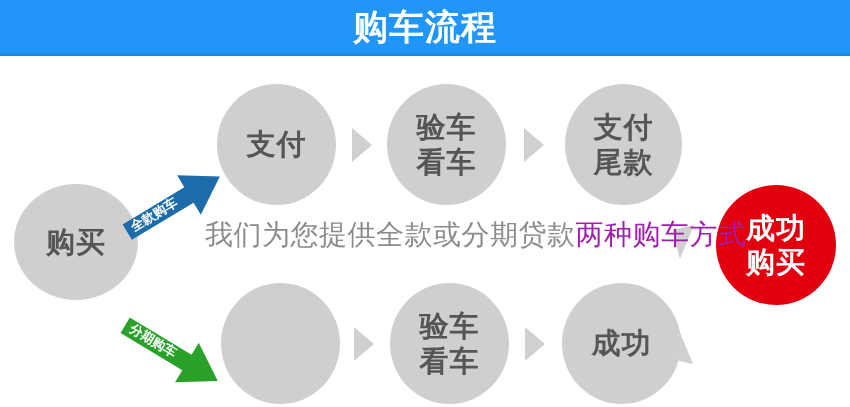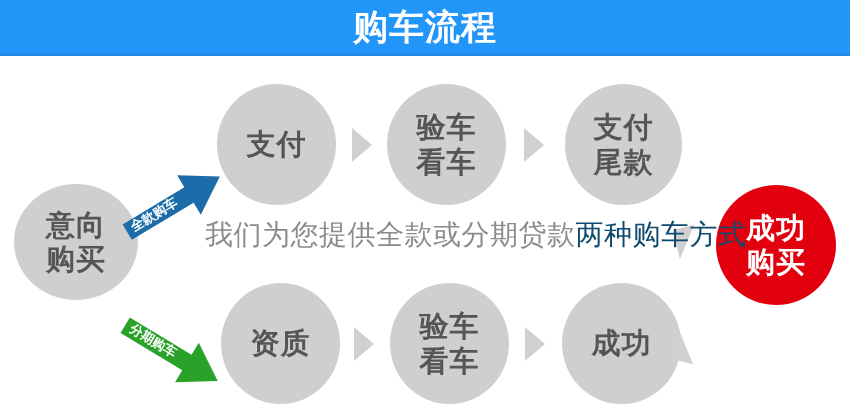--- a/index.html
+++ b/index.html
@@ -164,37 +164,36 @@
     top: 160px;
     width: 480px;
     height: 40px;
     line-height: 40px;
     font-size: 28px;
     color: #8b8b8b;
     white-space: nowrap;
     letter-spacing: 0.5px;
   }
   #center-caption .accent {
-    color: #0c4a6e;
+    color: #a21caf;
   }
 </style>
 </head>
 <body>
 
 <div id="page">
 
   <div id="header-banner">
     <div id="header-title">购车流程</div>
     <div id="header-underline"></div>
   </div>
 
   <div id="flow-canvas">
 
     <div class="node" id="node-intent">
-      <span class="node-line">意向</span>
       <span class="node-line">购买</span>
     </div>
 
     <div class="branch-arrow" id="arrow-full-payment">
       <svg width="110" height="46" viewBox="0 0 110 46" aria-hidden="true">
         <path d="M0 14 L72 14 L72 0 L108 23 L72 46 L72 32 L0 32 Z" fill="#1b6ca8"></path>
       </svg>
       <span class="branch-label">全款购车</span>
     </div>
 
@@ -215,21 +214,20 @@
       <span class="node-line">看车</span>
     </div>
     <div class="tri-right" id="tri-top-2"></div>
 
     <div class="node" id="node-final-payment">
       <span class="node-line">支付</span>
       <span class="node-line">尾款</span>
     </div>
 
     <div class="node" id="node-qualify">
-      <span class="node-line">资质</span>
     </div>
     <div class="tri-right" id="tri-bot-1"></div>
 
     <div class="node" id="node-inspect-bot">
       <span class="node-line">验车</span>
       <span class="node-line">看车</span>
     </div>
     <div class="tri-right" id="tri-bot-2"></div>
 
     <div class="node" id="node-loan-ok">

